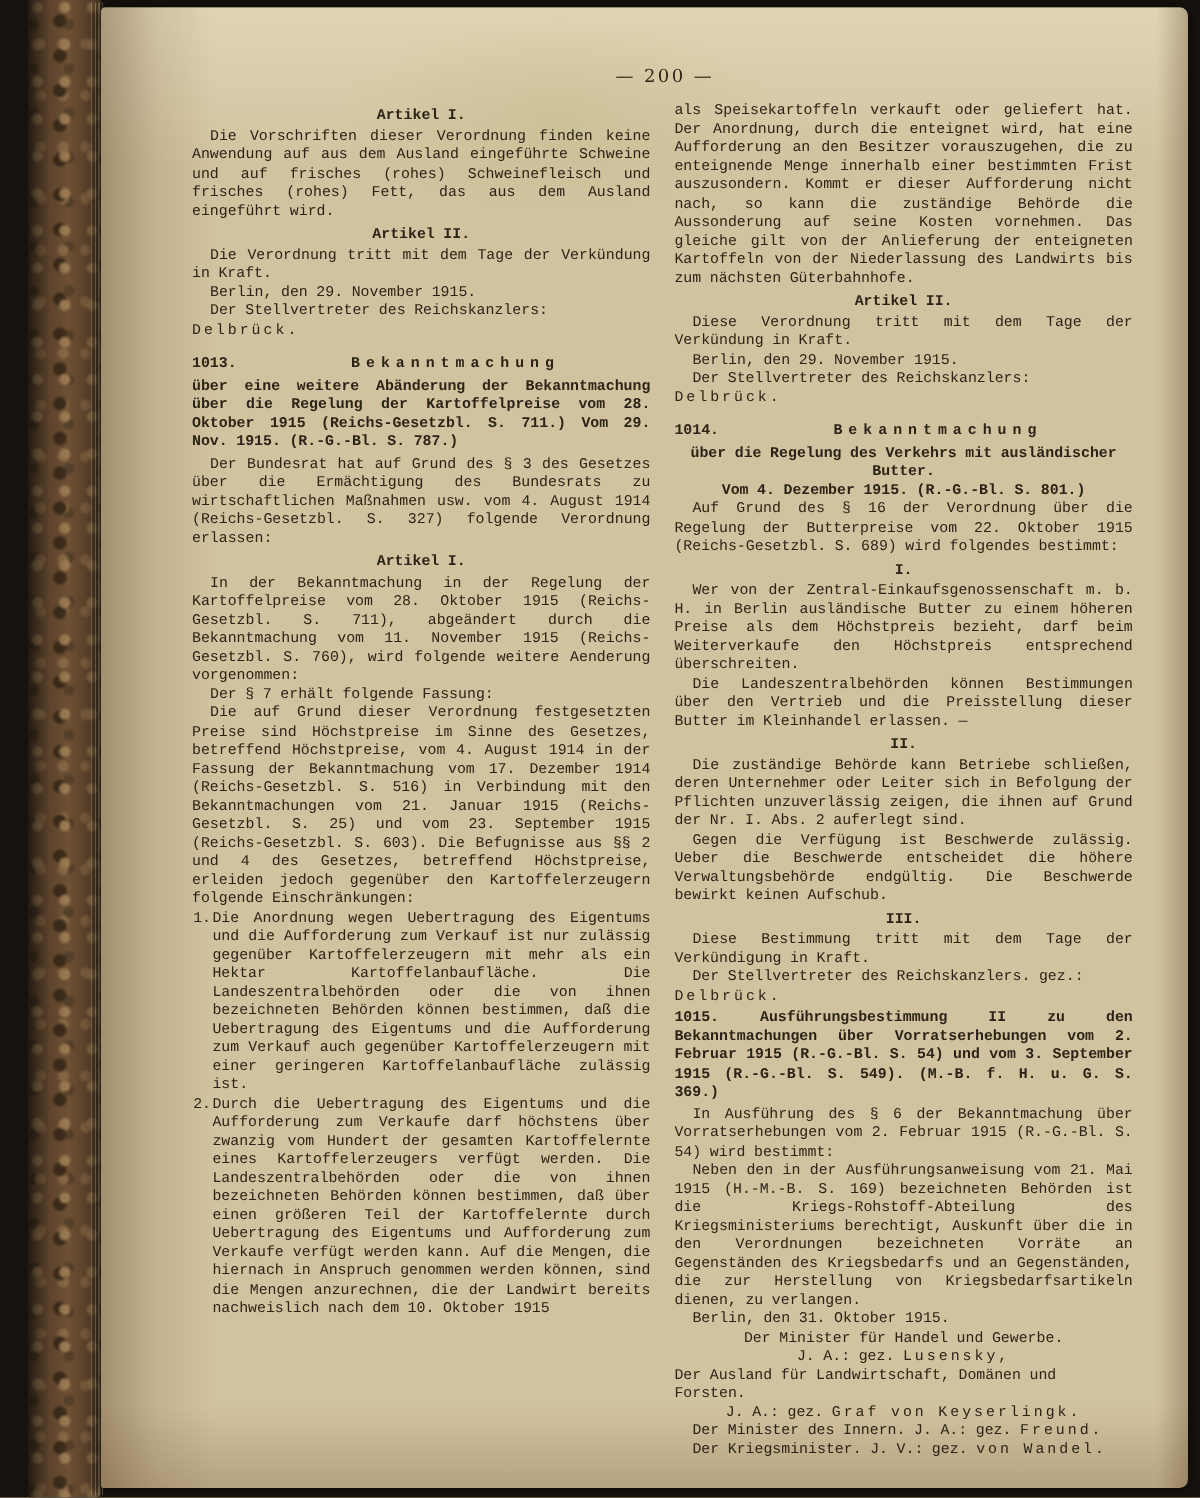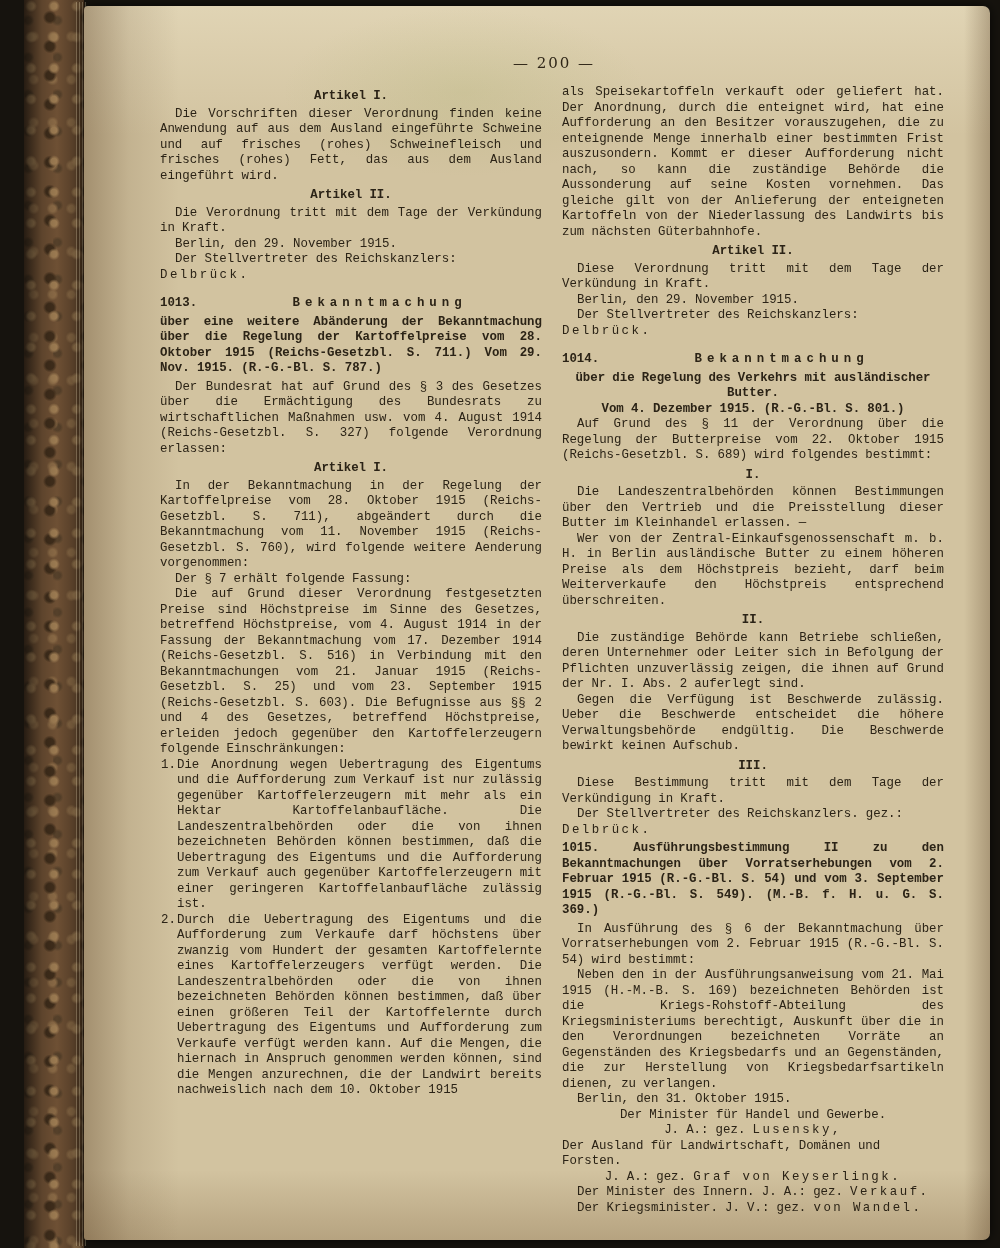--- a/index.html
+++ b/index.html
@@ -107,36 +107,36 @@
           <div class="h">Artikel II.</div>
           <p class="p">Diese Verordnung tritt mit dem Tage der Verkündung in Kraft.</p>
           <div class="line">Berlin, den 29. November 1915.</div>
           <div class="line"><span>Der Stellvertreter des Reichskanzlers: </span><span class="em">Delbrück.</span></div>
           <div class="proclaim">
             <span class="pnum">1014.</span>
             <span class="ptitle">Bekanntmachung</span>
           </div>
           <div class="bc">über die Regelung des Verkehrs mit ausländischer Butter.</div>
           <div class="bc">Vom 4. Dezember 1915. (R.-G.-Bl. S. 801.)</div>
-          <p class="p">Auf Grund des § 11 der Verordnung über die Regelung der Butterpreise vom 22. Oktober 1915 (Reichs-Gesetzbl. S. 689) wird folgendes bestimmt:</p>
+          <p class="p">Auf Grund des § 16 der Verordnung über die Regelung der Butterpreise vom 22. Oktober 1915 (Reichs-Gesetzbl. S. 689) wird folgendes bestimmt:</p>
           <div class="h">I.</div>
+          <p class="p">Wer von der Zentral-Einkaufsgenossenschaft m. b. H. in Berlin ausländische Butter zu einem höheren Preise als dem Höchstpreis bezieht, darf beim Weiterverkaufe den Höchstpreis entsprechend überschreiten.</p>
           <p class="p">Die Landeszentralbehörden können Bestimmungen über den Vertrieb und die Preisstellung dieser Butter im Kleinhandel erlassen. —</p>
-          <p class="p">Wer von der Zentral-Einkaufsgenossenschaft m. b. H. in Berlin ausländische Butter zu einem höheren Preise als dem Höchstpreis bezieht, darf beim Weiterverkaufe den Höchstpreis entsprechend überschreiten.</p>
           <div class="h">II.</div>
           <p class="p">Die zuständige Behörde kann Betriebe schließen, deren Unternehmer oder Leiter sich in Befolgung der Pflichten unzuverlässig zeigen, die ihnen auf Grund der Nr. I. Abs. 2 auferlegt sind.</p>
           <p class="p">Gegen die Verfügung ist Beschwerde zulässig. Ueber die Beschwerde entscheidet die höhere Verwaltungsbehörde endgültig. Die Beschwerde bewirkt keinen Aufschub.</p>
           <div class="h">III.</div>
           <p class="p">Diese Bestimmung tritt mit dem Tage der Verkündigung in Kraft.</p>
           <div class="line"><span>Der Stellvertreter des Reichskanzlers. gez.: </span><span class="em">Delbrück.</span></div>
           <p class="p pb">1015. Ausführungsbestimmung II zu den Bekanntmachungen über Vorratserhebungen vom 2. Februar 1915 (R.-G.-Bl. S. 54) und vom 3. September 1915 (R.-G.-Bl. S. 549). (M.-B. f. H. u. G. S. 369.)</p>
           <p class="p">In Ausführung des § 6 der Bekanntmachung über Vorratserhebungen vom 2. Februar 1915 (R.-G.-Bl. S. 54) wird bestimmt:</p>
           <p class="p">Neben den in der Ausführungsanweisung vom 21. Mai 1915 (H.-M.-B. S. 169) bezeichneten Behörden ist die Kriegs-Rohstoff-Abteilung des Kriegsministeriums berechtigt, Auskunft über die in den Verordnungen bezeichneten Vorräte an Gegenständen des Kriegsbedarfs und an Gegenständen, die zur Herstellung von Kriegsbedarfsartikeln dienen, zu verlangen.</p>
           <div class="line">Berlin, den 31. Oktober 1915.</div>
           <div class="c">Der Minister für Handel und Gewerbe.</div>
           <div class="c"><span>J. A.: gez. </span><span class="em">Lusensky,</span></div>
           <div class="l0">Der Ausland für Landwirtschaft, Domänen und Forsten.</div>
           <div class="c"><span>J. A.: gez. </span><span class="em">Graf von Keyserlingk.</span></div>
-          <div class="line"><span>Der Minister des Innern. J. A.: gez. </span><span class="em">Verkauf.</span></div>
+          <div class="line"><span>Der Minister des Innern. J. A.: gez. </span><span class="em">Freund.</span></div>
           <div class="line"><span>Der Kriegsminister. J. V.: gez. </span><span class="em">von Wandel.</span></div>
         </div>
     </div>
   </div>
 </div>
 
 </body></html>

